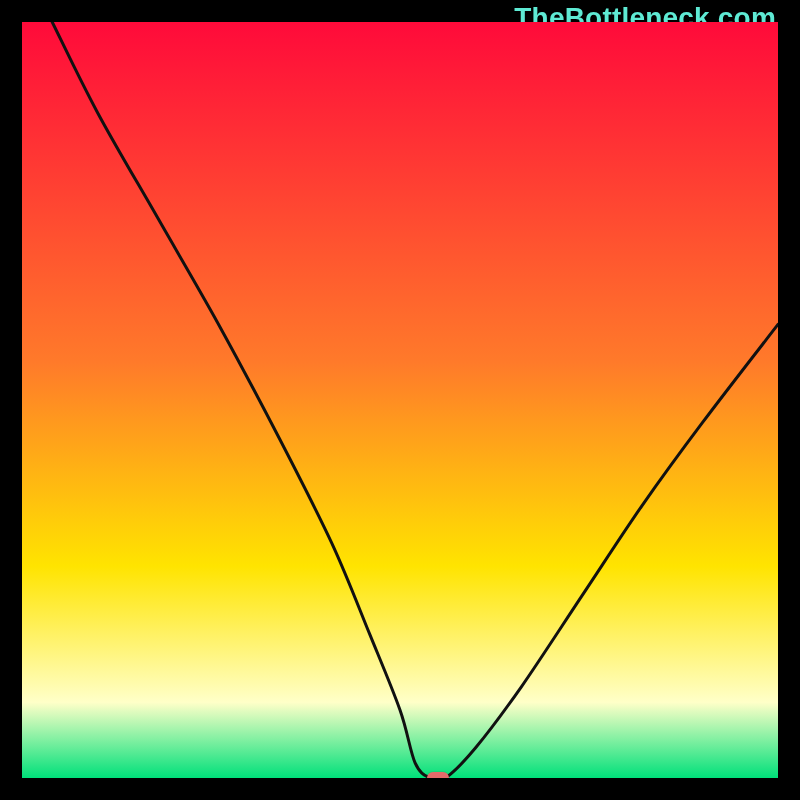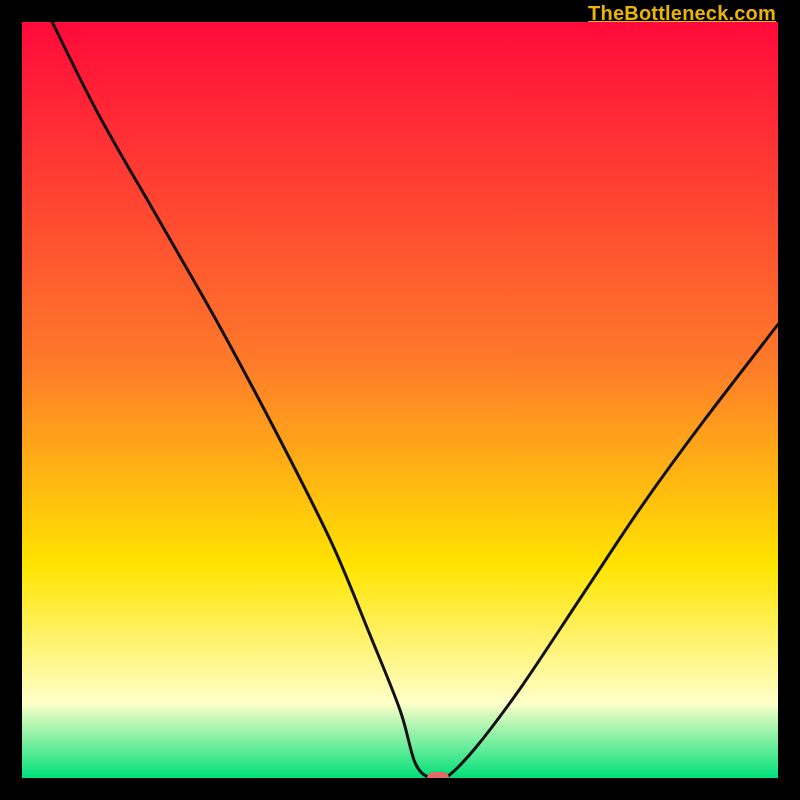--- a/index.html
+++ b/index.html
@@ -32,23 +32,23 @@
     position: absolute;
     inset: 0;
     width: 100%;
     height: 100%;
   }
   .watermark {
     position: absolute;
     top: 2px;
     right: 24px;
     font-family: Arial, Helvetica, sans-serif;
-    font-size: 20px;
+    font-size: 28px;
     font-weight: 600;
-    color: #eab308;
+    color: #5eead4;
     letter-spacing: 0.2px;
     text-decoration: underline;
   }
   .marker {
     position: absolute;
     width: 22px;
     height: 12px;
     border-radius: 6px;
     background: #e46a6a;
     transform: translate(-50%, -50%);

